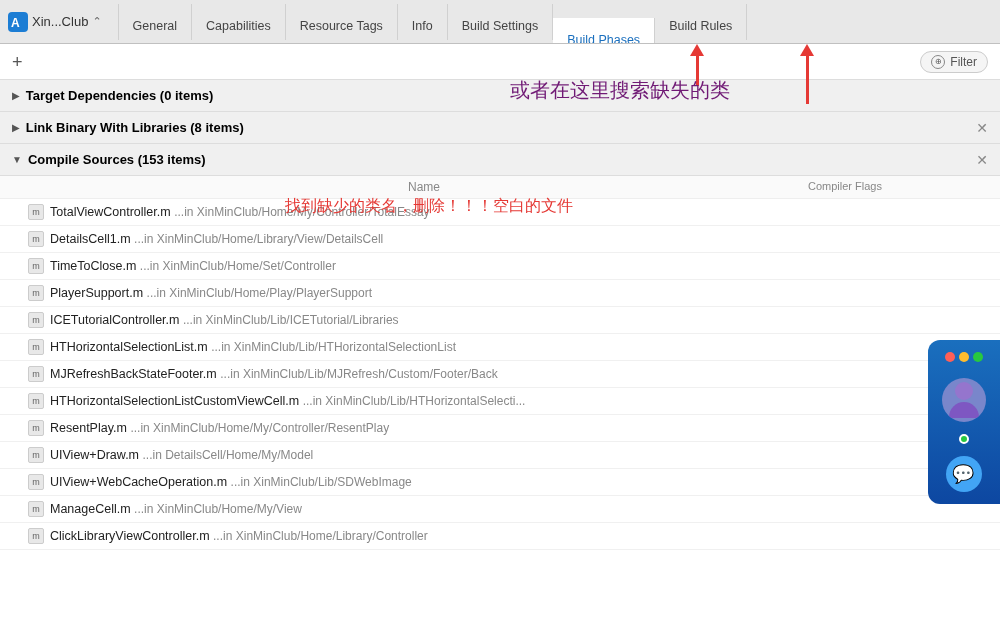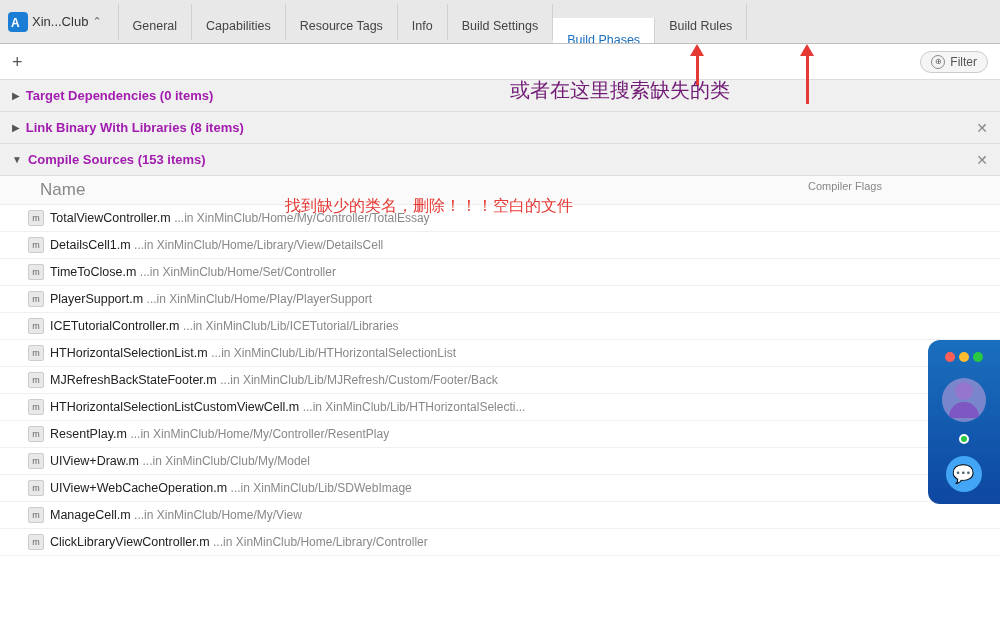--- a/index.html
+++ b/index.html
@@ -124,42 +124,43 @@
       position: relative;
     }
     .section-header .toggle-arrow {
       margin-right: 6px;
       font-size: 10px;
       color: #555;
     }
     .section-header .section-title {
       font-weight: 600;
       font-size: 13px;
-      color: #a21caf;
+      color: #000000;
     }
     .section-header .close-btn {
       position: absolute;
       right: 12px;
       color: #888;
       font-size: 14px;
       cursor: pointer;
     }
 
     
     .table-header {
       display: flex;
       padding: 4px 12px 4px 40px;
       border-bottom: 1px solid #eee;
       background: #fafafa;
     }
     .table-header .col-name {
       flex: 1;
-      font-size: 17px;
+      font-size: 12px;
       color: #888;
       font-weight: 500;
+      text-align: center;
     }
     .table-header .col-flags {
       width: 180px;
       font-size: 11px;
       color: #888;
       font-weight: 500;
       text-align: left;
     }
     .file-row {
       display: flex;
@@ -339,21 +340,21 @@
   <div class="file-row">
     <div class="file-icon">m</div>
     <span class="file-name"><span>HTHorizontalSelectionListCustomViewCell.m</span> <span class="file-path">...in XinMinClub/Lib/HTHorizontalSelecti...</span></span>
   </div>
   <div class="file-row">
     <div class="file-icon">m</div>
     <span class="file-name"><span>ResentPlay.m</span> <span class="file-path">...in XinMinClub/Home/My/Controller/ResentPlay</span></span>
   </div>
   <div class="file-row">
     <div class="file-icon">m</div>
-    <span class="file-name"><span>UIView+Draw.m</span> <span class="file-path">...in XinMinClub/Club/My/Model</span></span>
+    <span class="file-name"><span>UIView+Draw.m</span> <span class="file-path">...in DetailsCell/Home/My/Model</span></span>
   </div>
   <div class="file-row">
     <div class="file-icon">m</div>
     <span class="file-name"><span>UIView+WebCacheOperation.m</span> <span class="file-path">...in XinMinClub/Lib/SDWebImage</span></span>
   </div>
   <div class="file-row">
     <div class="file-icon">m</div>
     <span class="file-name"><span>ManageCell.m</span> <span class="file-path">...in XinMinClub/Home/My/View</span></span>
   </div>
   <div class="file-row">

